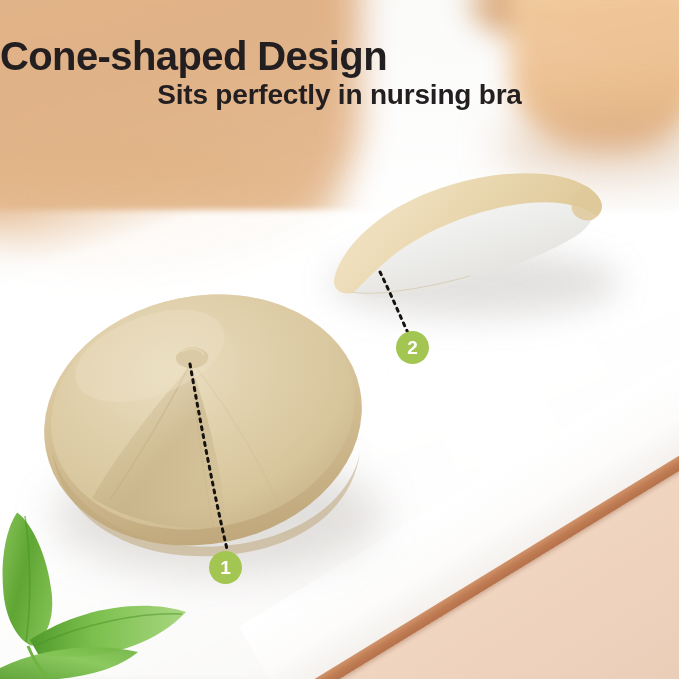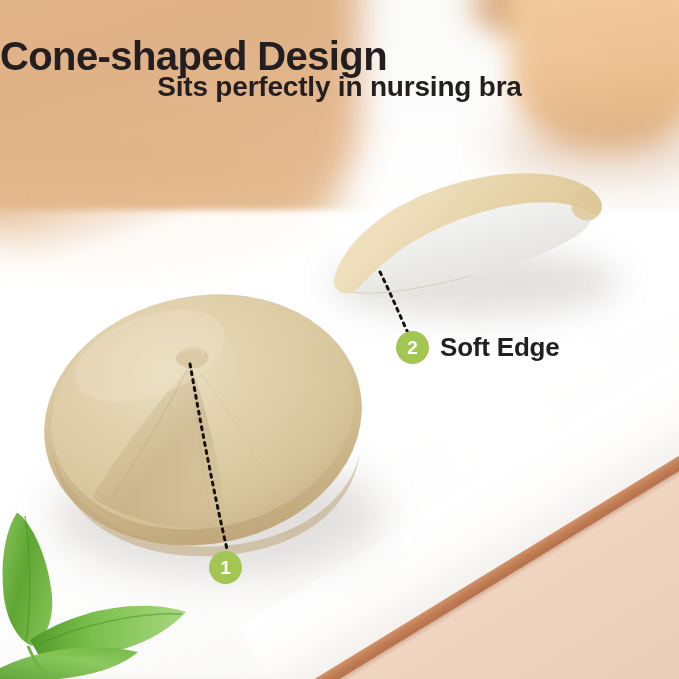--- a/index.html
+++ b/index.html
@@ -189,21 +189,21 @@
     text-align: left;
     font-size: 40px;
     font-weight: bold;
     letter-spacing: -0.6px;
     color: #231f20;
     line-height: 1.1;
   }
   .subtitle {
     position: absolute;
     left: 0;
-    top: 70px;
+    top: 78px;
     width: 679px;
     text-align: center;
     font-size: 28px;
     font-weight: 600;
     letter-spacing: -0.2px;
     color: #231f20;
     line-height: 1.2;
   }
 
   
@@ -370,16 +370,15 @@
 
   <div class="title">Cone-shaped Design</div>
   <div class="subtitle">Sits perfectly in nursing bra</div>
 
   <div class="callout" id="callout-1">
     <div class="badge">1</div>
   </div>
 
   <div class="callout" id="callout-2">
     <div class="badge">2</div>
-    <div class="callout-label">Soft Edge</div>
   </div>
 
 </div>
 
 </body></html>

